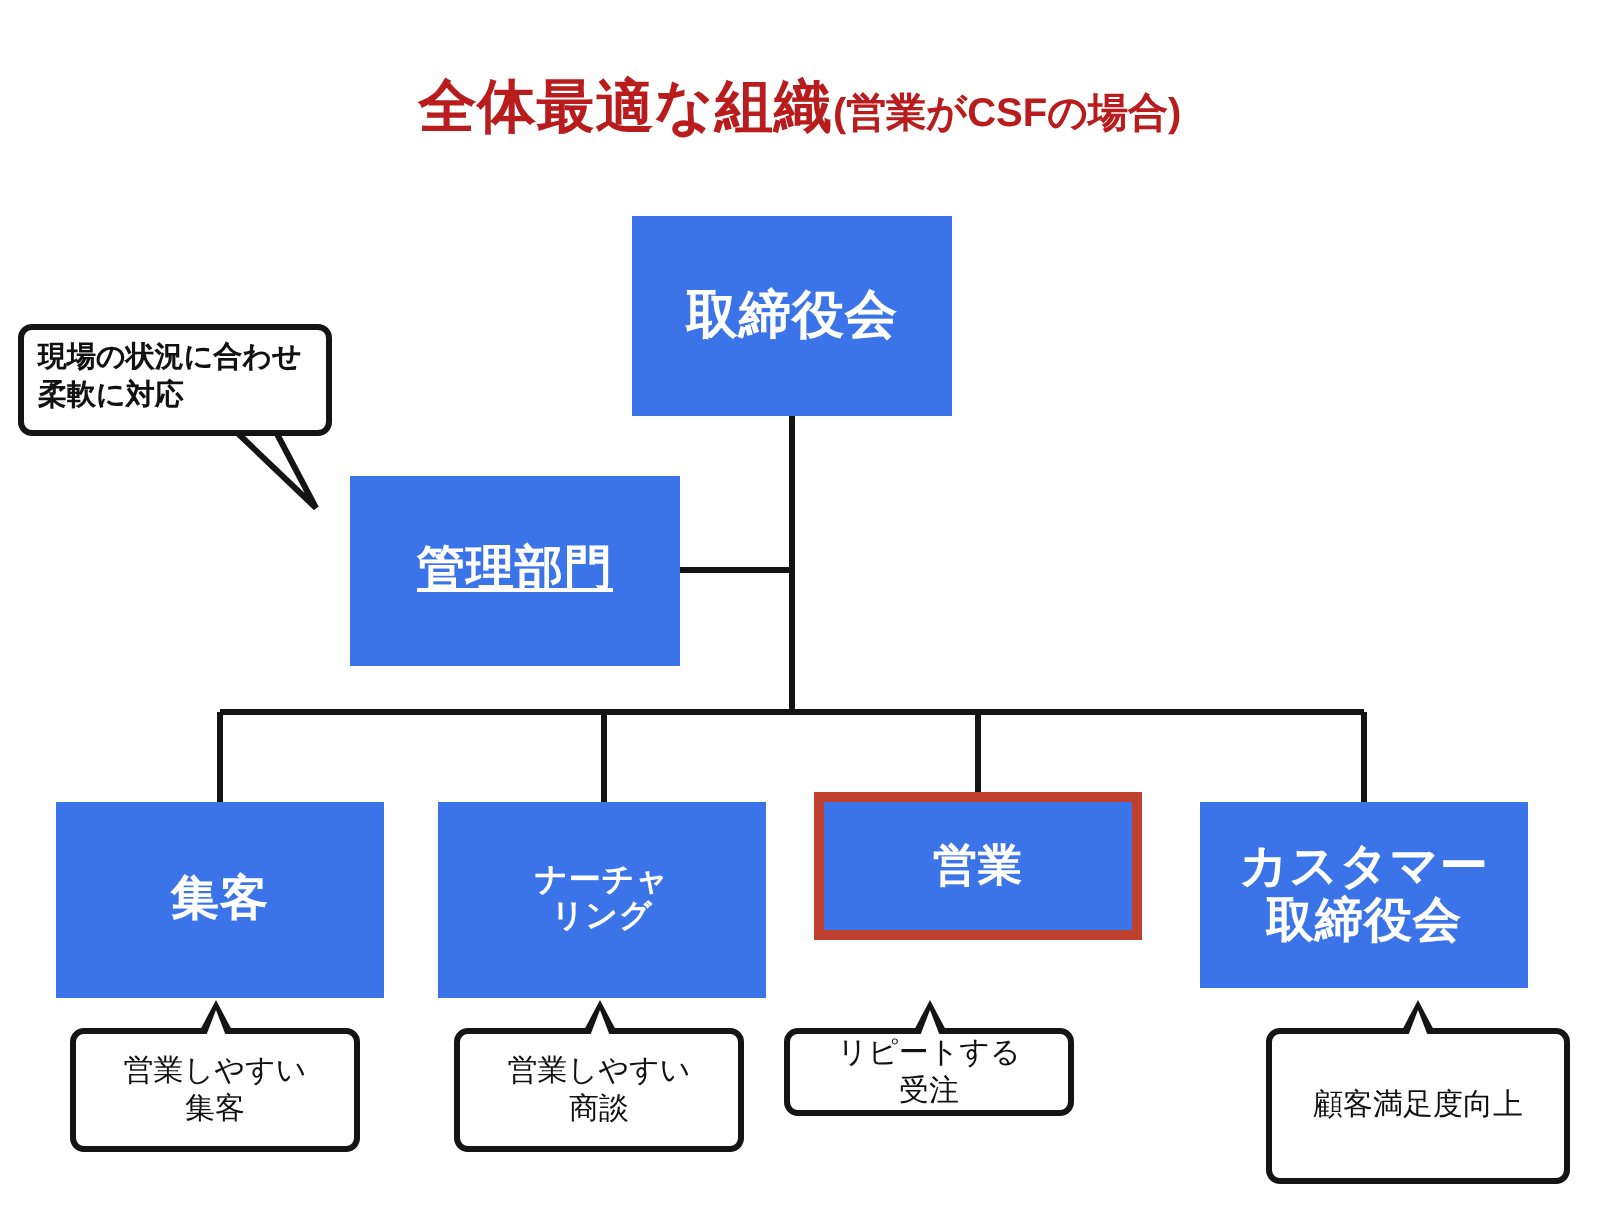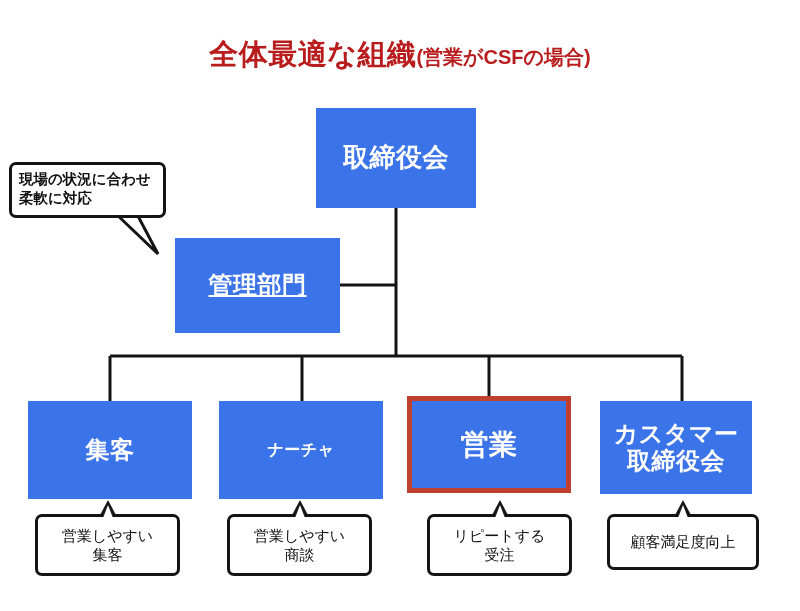--- a/index.html
+++ b/index.html
@@ -166,28 +166,29 @@
     <span class="lbl">管理部門</span>
   </div>
 
   <div class="node" style="left:28px; top:401px; width:164px; height:98px; font-size:24px;">
     <span class="lbl">集客</span>
   </div>
 
   <div class="node" style="left:219px; top:401px; width:164px; height:98px; font-size:16px;">
     <span class="lbl">
       <span>ナーチャ</span><br>
-    </span>
-  </div>
-
-  <div class="node highlight" style="left:407px; top:396px; width:164px; height:97px; font-size:28px;">
+      <span>リング</span>
+    </span>
+  </div>
+
+  <div class="node highlight" style="left:407px; top:396px; width:164px; height:74px; font-size:22px;">
     <span class="lbl">営業</span>
   </div>
 
-  <div class="node" style="left:600px; top:401px; width:152px; height:93px; font-size:24px;">
+  <div class="node" style="left:600px; top:401px; width:164px; height:93px; font-size:24px;">
     <span class="lbl">
       <span>カスタマー</span><br>
       <span>取締役会</span>
     </span>
   </div>
 
   <div class="bubble" style="left:35px; top:514px; width:145px; height:62px;">
     <span class="tail-out"></span>
     <span class="tail-in"></span>
     <span>
@@ -198,28 +199,28 @@
 
   <div class="bubble" style="left:227px; top:514px; width:145px; height:62px;">
     <span class="tail-out"></span>
     <span class="tail-in"></span>
     <span>
       <span>営業しやすい</span><br>
       <span>商談</span>
     </span>
   </div>
 
-  <div class="bubble" style="left:427px; top:514px; width:145px; height:62px;">
+  <div class="bubble" style="left:392px; top:514px; width:145px; height:44px;">
     <span class="tail-out"></span>
     <span class="tail-in"></span>
     <span>
       <span>リピートする</span><br>
       <span>受注</span>
     </span>
   </div>
 
-  <div class="bubble" style="left:607px; top:514px; width:152px; height:56px;">
+  <div class="bubble" style="left:633px; top:514px; width:152px; height:78px;">
     <span class="tail-out"></span>
     <span class="tail-in"></span>
     <span>顧客満足度向上</span>
   </div>
 
 </div>
 
 </body></html>

